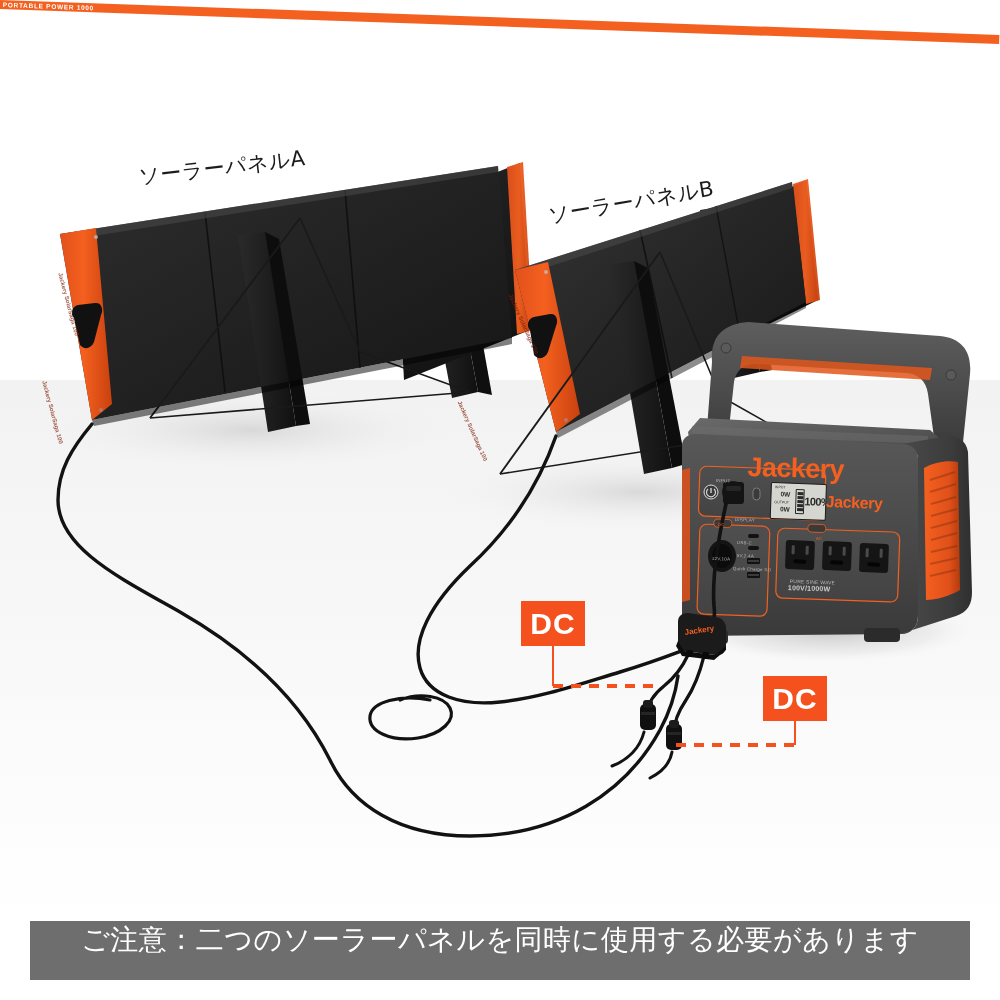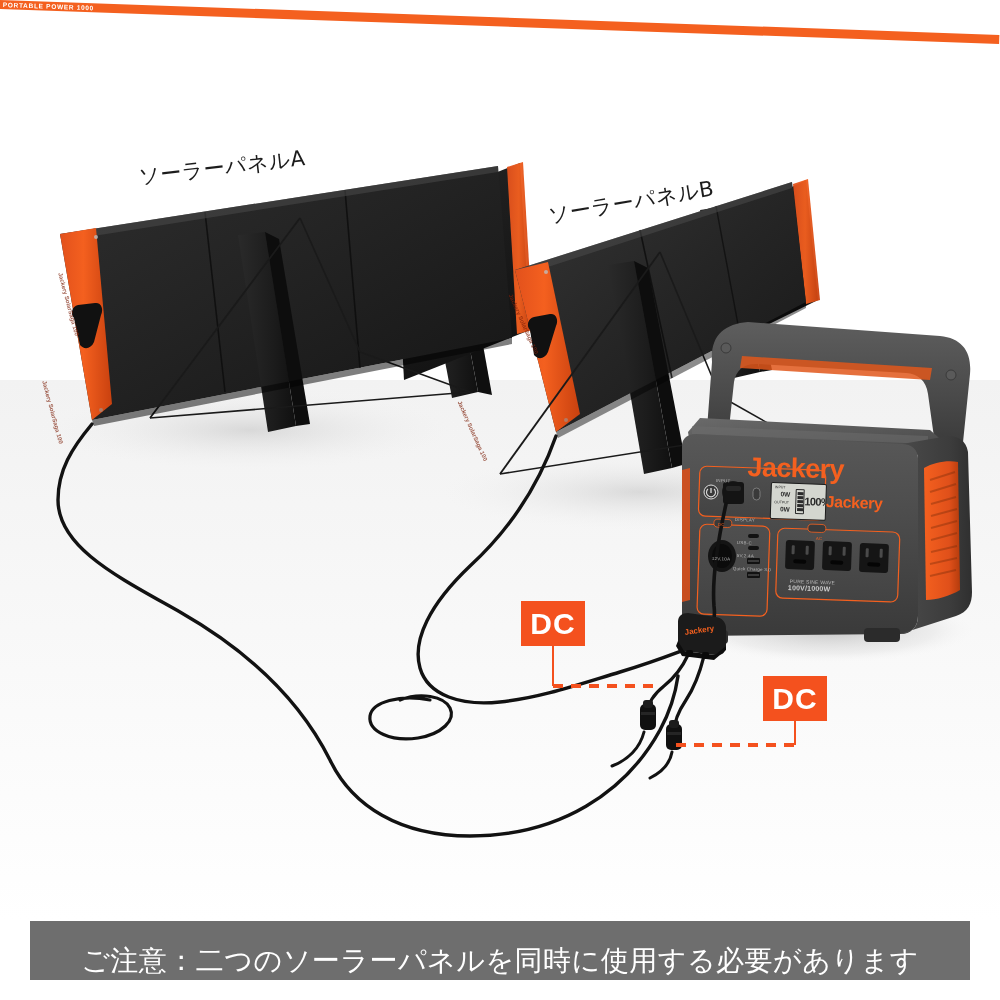--- a/index.html
+++ b/index.html
@@ -94,21 +94,21 @@
 
   
   #caption-bar {
     position: absolute;
     left: 30px;
     top: 921px;
     width: 940px;
     height: 59px;
     background: #6e6e6e;
     display: flex;
-    align-items: flex-end;
+    align-items: flex-start;
     justify-content: center;
   }
   #caption-text {
     color: #ffffff;
     font-size: 28px;
     letter-spacing: 0.5px;
     white-space: nowrap;
     font-family: "DejaVu Sans", "Liberation Sans", sans-serif;
   }
 

